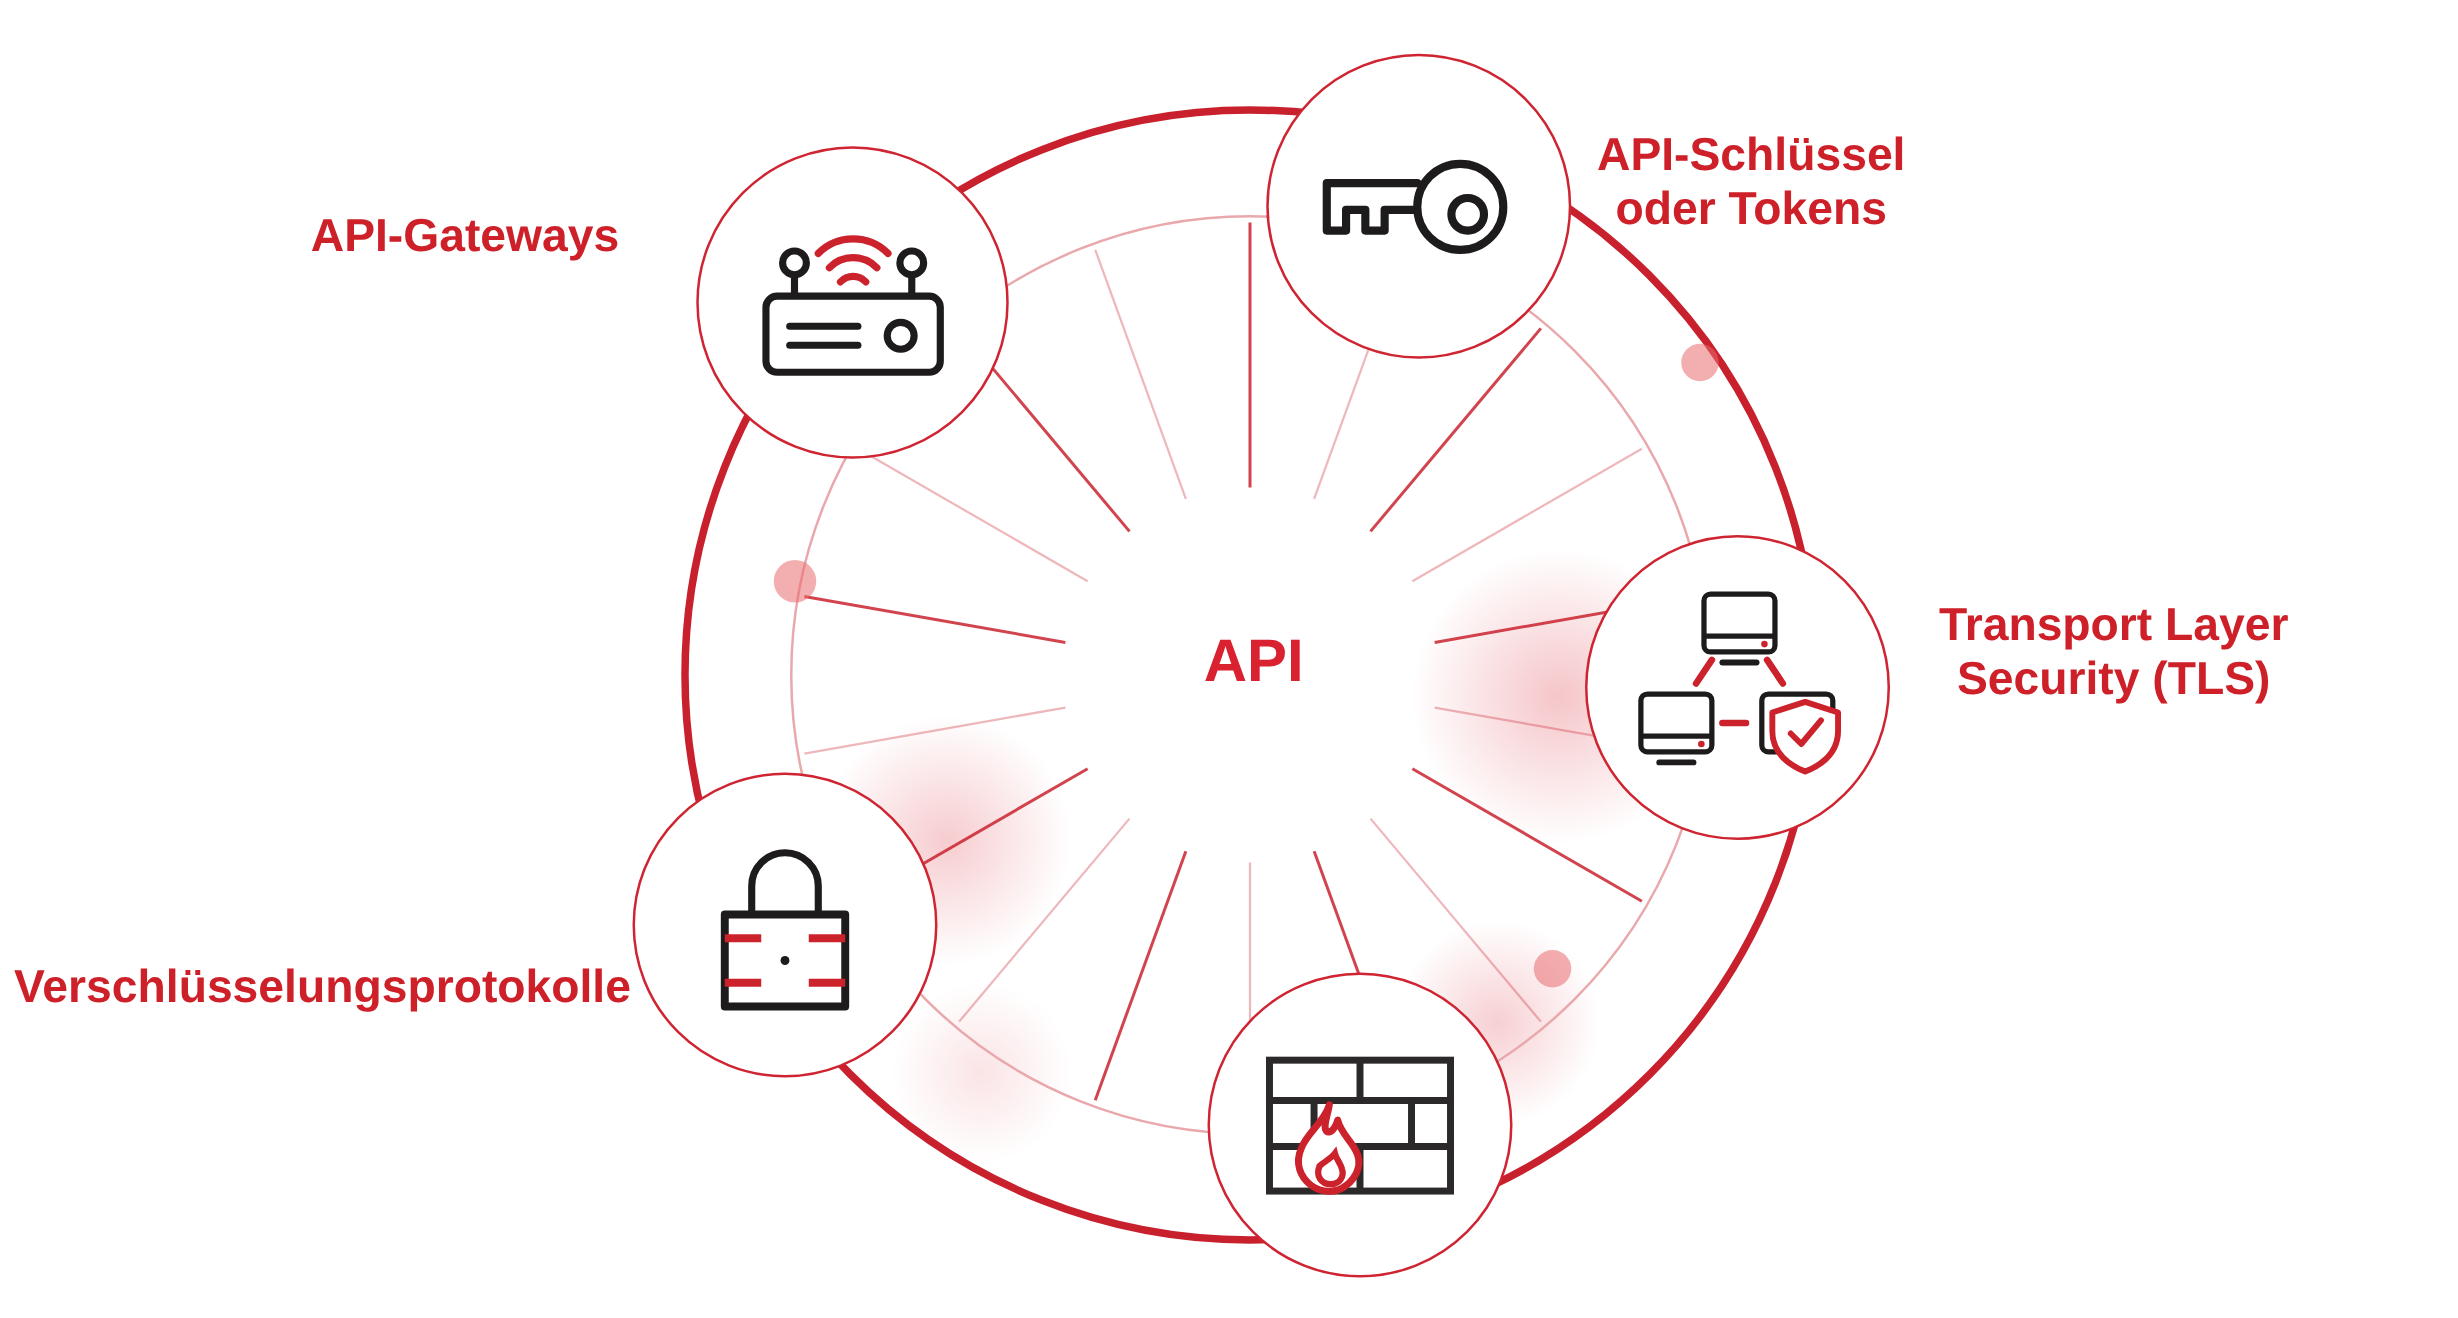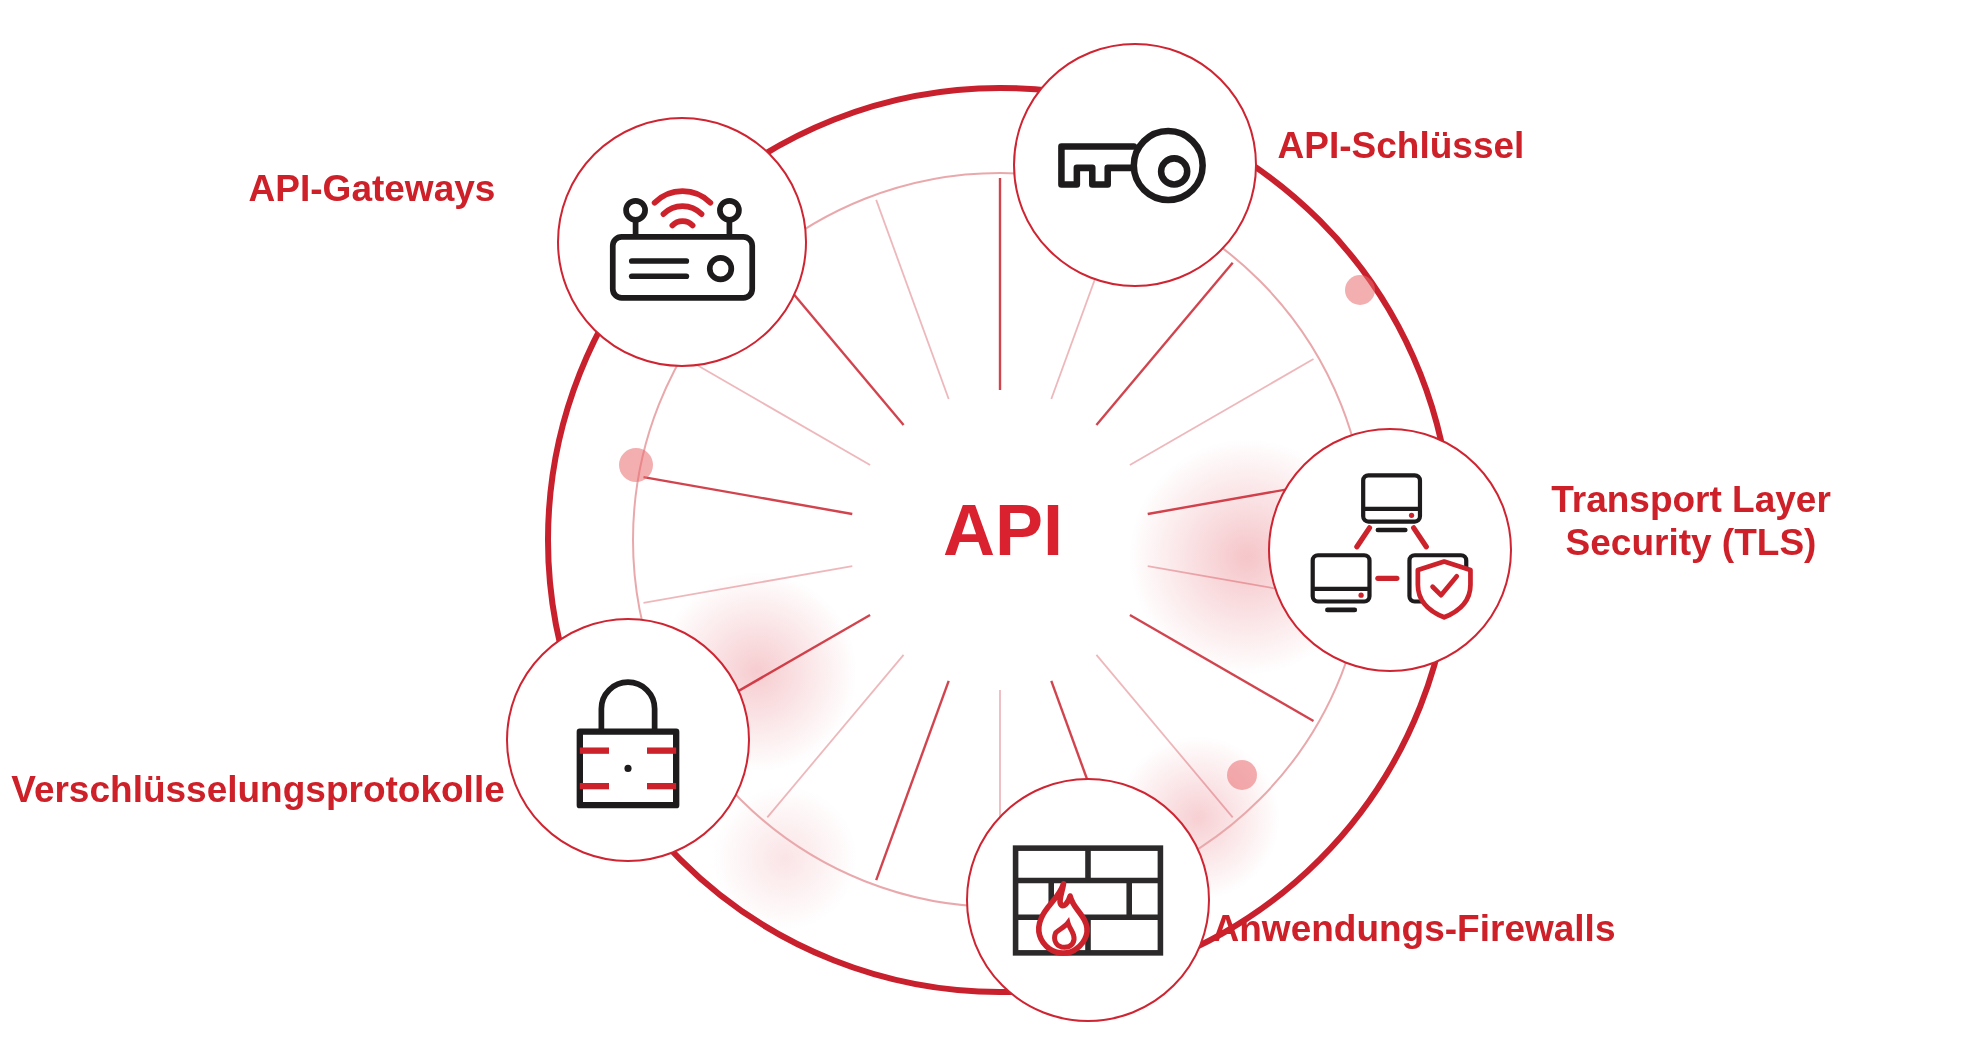--- a/index.html
+++ b/index.html
@@ -23,21 +23,21 @@
     color:#ce2029;font-weight:700;font-size:37px;line-height:43px;
     text-align:center;white-space:nowrap;
   }
   #label-gateways{left:372px;top:188px;text-align:center;}
   #label-keys{left:1401px;top:124px;margin-top:21px;}
   #label-tls{left:1691px;top:521px;}
   #label-versch{left:258px;top:789px;}
   #label-firewalls{left:1414px;top:928px;}
   #center-title{
     position:absolute;left:1003px;top:530px;transform:translate(-50%,-50%);
-    color:#da2130;font-weight:700;font-size:72px;line-height:92px;
+    color:#da2130;font-weight:700;font-size:48px;line-height:92px;
     text-align:center;white-space:nowrap;
   }
 </style>
 </head>
 <body>
 
 <div id="stage">
 
   <svg id="bg-svg" viewBox="0 0 1966 1054">
     <defs>
@@ -185,25 +185,23 @@
       <path fill="#fff" stroke="#cc222b" stroke-width="5" stroke-linejoin="round" d="M54,42 C50,55 38,62 34,73 C29,84 33,94 41,100 C48,105 59,106 66,100 C74,94 78,84 73,75 C69,67 62,62 60,53 C58,60 54,63 52,61 C49,58 53,49 54,42 Z"></path>
       <path fill="none" stroke="#cc222b" stroke-width="4.5" stroke-linecap="round" d="M47,86 C44,93 48,99 55,99 C61,99 65,94 63,88 C62,84 59,81 58,77 C55,81 50,83 47,86"></path>
     </svg>
   </div>
 
   <div class="label" id="label-gateways">
     <span>API-Gateways</span>
   </div>
   <div class="label" id="label-keys">
     <div>API-Schlüssel</div>
+    <div>oder Tokens</div>
   </div>
   <div class="label" id="label-versch">
     <span>Verschlüsselungsprotokolle</span>
   </div>
   <div class="label" id="label-tls">
     <div>Transport Layer</div>
     <div>Security (TLS)</div>
   </div>
-  <div class="label" id="label-firewalls">
-    <span>Anwendungs-Firewalls</span>
-  </div>
 
 </div>
 
 </body></html>

